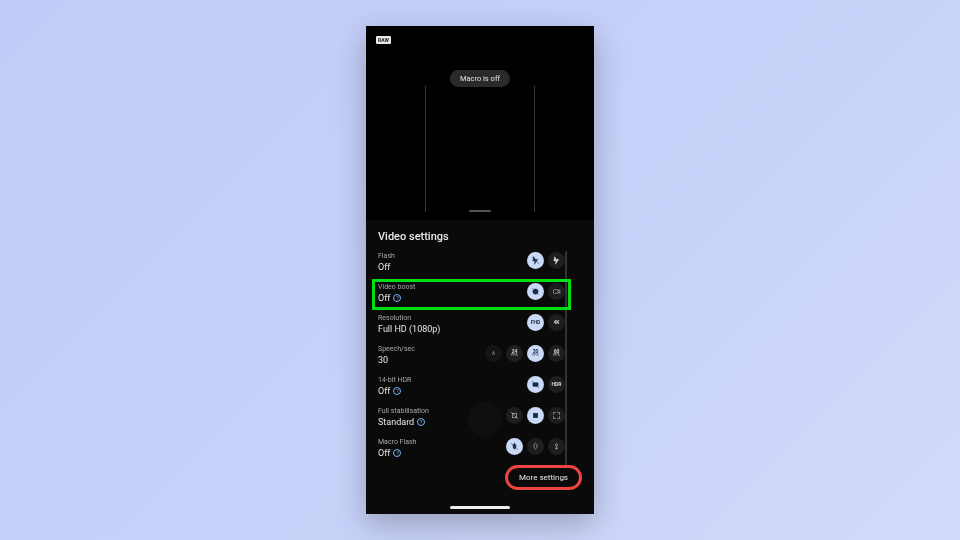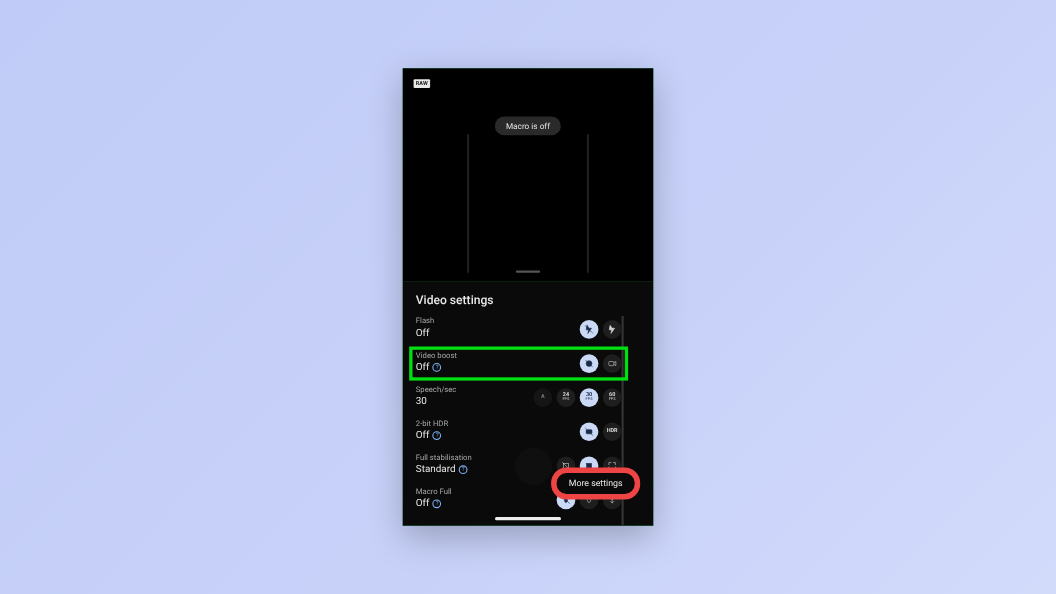--- a/index.html
+++ b/index.html
@@ -4,22 +4,22 @@
 <style>
   * { box-sizing: border-box; margin: 0; padding: 0; }
   body {
     width: 960px; height: 540px;
     background: linear-gradient(135deg, #c0cbf7 0%, #c8d2f9 60%, #d3dbfb 100%);
     font-family: -apple-system, BlinkMacSystemFont, "Segoe UI", Roboto, sans-serif;
     display: flex; align-items: center; justify-content: center;
     overflow: hidden;
   }
   .phone {
-    width: 228px; height: 416px;
-    background: #15803d;
+    width: 228px; height: 488px;
+    background: #8b5cf6;
     position: relative;
     box-shadow: 0 10px 30px rgba(0,0,0,0.25);
     overflow: hidden;
     color: #fff;
   }
   .viewfinder {
     position: relative;
     height: 194px;
     background: #000;
   }
@@ -53,21 +53,21 @@
     font-size: 11px; font-weight: 500; color: #e8e8e8;
     margin-bottom: 6px;
   }
   .scroll-region { position: relative; }
   .scroll-bar {
     position: absolute; top: 2px; right: -2px; width: 2px; height: 220px;
     background: #333; border-radius: 1px;
   }
   .row {
     position: relative;
-    display: flex; align-items: flex-end; justify-content: space-between;
+    display: flex; align-items: flex-start; justify-content: space-between;
     padding: 3px 0 8px 0;
     min-height: 29px;
   }
   .row + .row { border-top: 0; }
   .row-left { display: flex; flex-direction: column; gap: 2px; }
   .row-label {
     font-size: 7px; color: #a8a8a8;
   }
   .row-value {
     font-size: 9px; color: #e6e6e6;
@@ -96,21 +96,21 @@
   .highlight-box {
     position: absolute;
     left: -6px; right: -6px;
     top: -1px; bottom: 1px;
     border: 3px solid #00e010;
     pointer-events: none;
     z-index: 5;
   }
   .more-settings {
     position: absolute; bottom: 24px; right: 12px;
-    border: 5px solid #ef4444; border-radius: 14px;
+    border: 3px solid #ef4444; border-radius: 14px;
     padding: 5px 11px;
     font-size: 8px; color: #e8e8e8;
     background: #0a0a0a;
   }
   .home-ind {
     position: absolute; bottom: 5px; left: 50%; transform: translateX(-50%);
     width: 60px; height: 3px; background: #eee; border-radius: 2px;
   }
   
   .bg-deco {
@@ -173,20 +173,30 @@
           </div>
           <div class="chip">
             <svg viewBox="0 0 24 24">
                 <rect x="4" y="7" width="12" height="10" rx="2"></rect>
                 <path d="M16 10 L21 7 L21 17 L16 14"></path>
               </svg>
           </div>
         </div>
       </div>
 
+      <div class="row">
+        <div class="row-left">
+          <div class="row-label">Resolution</div>
+          <div class="row-value">Full HD (1080p)</div>
+        </div>
+        <div class="opts">
+          <div class="chip sel lbl">FHD</div>
+          <div class="chip lbl">4K</div>
+        </div>
+      </div>
 
       <div class="row">
         <div class="row-left">
           <div class="row-label">Speech/sec</div>
           <div class="row-value">30</div>
         </div>
         <div class="opts">
           <div class="chip dim lbl">
               <span>A</span>
             </div>
@@ -197,21 +207,21 @@
               <div><span>30</span><span class="fps-sub">FPS</span></div>
             </div>
           <div class="chip lbl">
               <div><span>60</span><span class="fps-sub">FPS</span></div>
             </div>
         </div>
       </div>
 
       <div class="row">
         <div class="row-left">
-          <div class="row-label">2-bit HDR</div>
+          <div class="row-label">14-bit HDR</div>
           <div class="row-value">
             <span>Off</span>
             <span class="help-icon">?</span>
           </div>
         </div>
         <div class="opts">
           <div class="chip sel">
             <svg viewBox="0 0 24 24">
                 <rect x="5" y="7" width="14" height="10" rx="2"></rect>
                 <path d="M3 3 L21 21" stroke-linecap="round"></path>
@@ -246,21 +256,21 @@
           <div class="chip">
             <svg viewBox="0 0 24 24">
                 <path d="M4 4h6M4 4v6M20 4h-6M20 4v6M4 20h6M4 20v-6M20 20h-6M20 20v-6"></path>
               </svg>
           </div>
         </div>
       </div>
 
       <div class="row">
         <div class="row-left">
-          <div class="row-label">Macro Full</div>
+          <div class="row-label">Macro Flash</div>
           <div class="row-value">
             <span>Off</span>
             <span class="help-icon">?</span>
           </div>
         </div>
         <div class="opts">
           <div class="chip sel">
             <svg viewBox="0 0 24 24">
                 <path d="M12 3c3 2 4 5 4 8s-1 6-4 8c-3-2-4-5-4-8s1-6 4-8ZM3 3 L21 21"></path>
               </svg>

